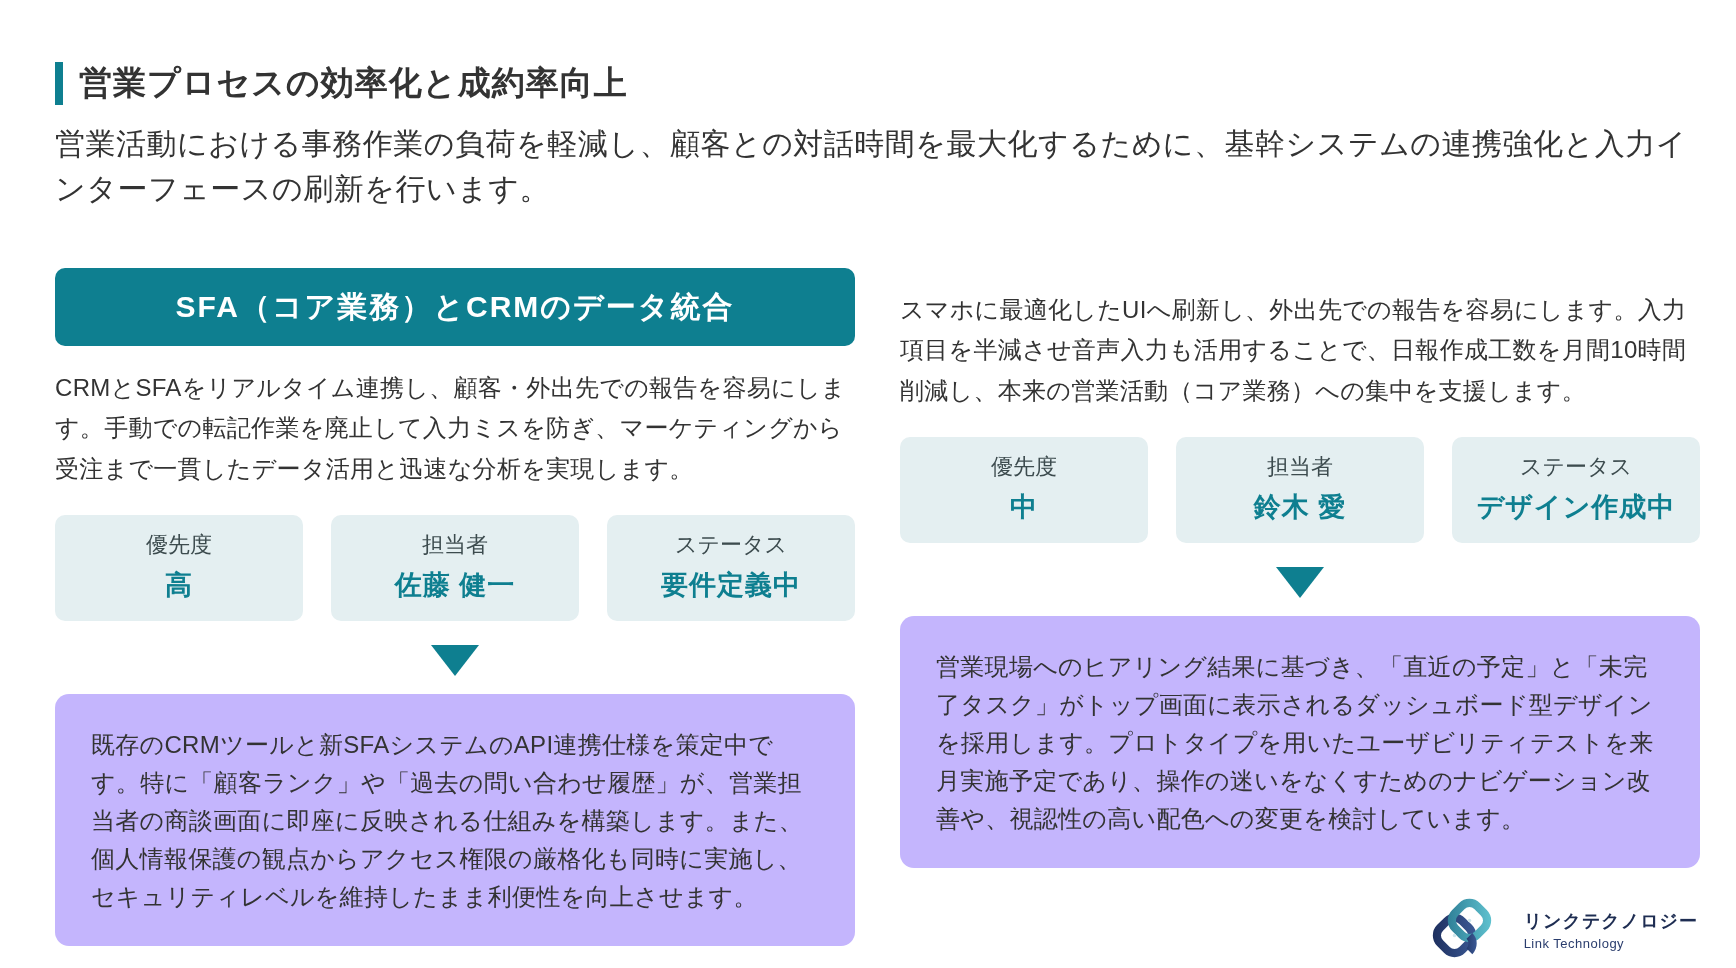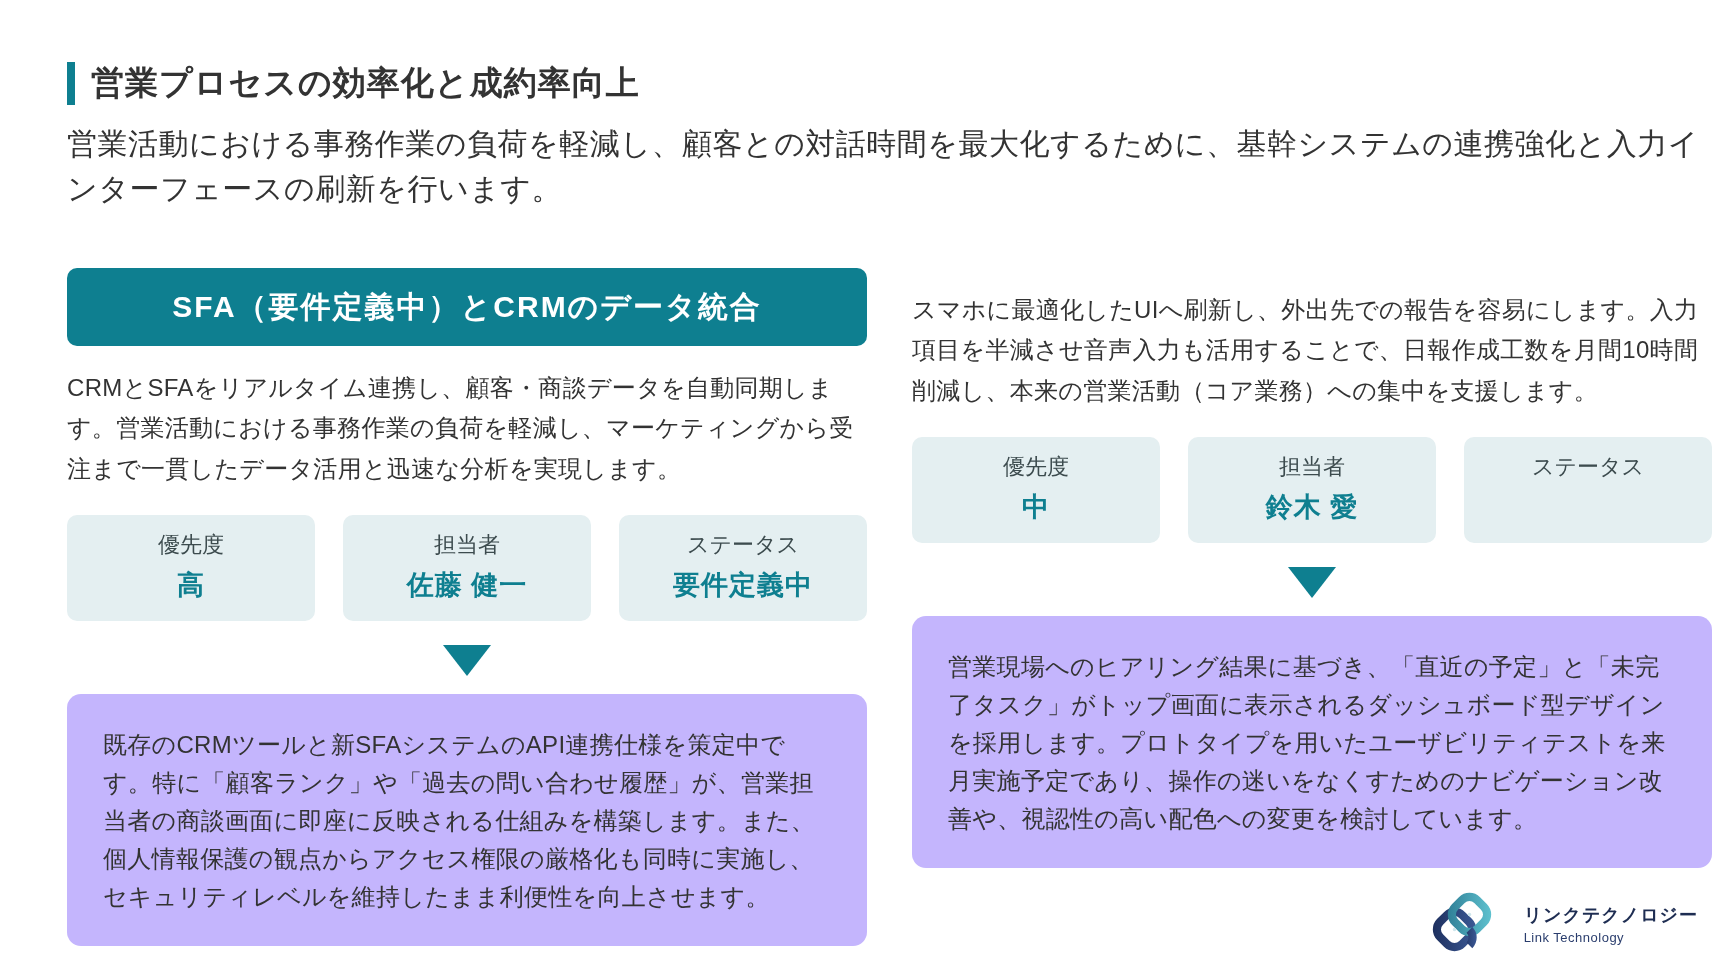--- a/index.html
+++ b/index.html
@@ -4,21 +4,21 @@
 <style>
   * { margin:0; padding:0; box-sizing:border-box; }
   html,body { width:1736px; height:968px; }
   body {
     position:relative;
     background:#ffffff;
     font-family:"Liberation Sans","DejaVu Sans",sans-serif;
     color:#333333;
     overflow:hidden;
   }
-  .slide { padding:62px 36px 0 55px; position:relative; height:100%;margin-left:12px; }
+  .slide { padding:62px 36px 0 55px; position:relative; height:100%; }
 
   
   .title-row { display:flex; align-items:stretch; margin-bottom:16px; }
   .title-accent { width:8px; background:#0e7f90; margin-right:16px; }
   .page-title { font-size:33px; font-weight:bold; color:#333; letter-spacing:1px; line-height:1.3; }
   .intro {
     font-size:30px; line-height:1.52; color:#333;
     max-width:1650px; margin-bottom:56px; letter-spacing:0.5px;
   }
 
@@ -49,42 +49,42 @@
     border-top:31px solid #0e7f90;
   }
 
   .detail-box {
     background:#c4b5fd; border-radius:14px;
     padding:32px 36px 30px; min-height:218px;
   }
   .detail-text { font-size:24px; line-height:1.58; color:#333; letter-spacing:0.3px; }
 
   
-  .logo { position:absolute; right:38px; bottom:6px; display:flex; align-items:center; gap:28px; }
+  .logo { position:absolute; right:38px; bottom:0; display:flex; align-items:center; gap:28px; }
   .logo-mark { width:68px; height:76px; }
   .logo-text { display:flex; flex-direction:column; justify-content:center; }
   .logo-ja { font-size:18px; font-weight:bold; color:#1e2d52; letter-spacing:1px; }
   .logo-en { font-size:13px; color:#2a3d6d; margin-top:3px; letter-spacing:0.5px; }
 </style>
 </head>
 <body>
 
 <div class="slide">
 
   <div class="title-row">
     <div class="title-accent"></div>
     <h1 class="page-title">営業プロセスの効率化と成約率向上</h1>
   </div>
   <p class="intro">営業活動における事務作業の負荷を軽減し、顧客との対話時間を最大化するために、基幹システムの連携強化と入力インターフェースの刷新を行います。</p>
 
   <div class="columns">
 
     <section class="col">
-      <div class="section-banner">SFA（要件定義中）とCRMのデータ統合</div>
-      <p class="section-desc">CRMとSFAをリアルタイム連携し、顧客・商談データを自動同期します。営業活動における事務作業の負荷を軽減し、マーケティングから受注まで一貫したデータ活用と迅速な分析を実現します。</p>
+      <div class="section-banner">SFA（コア業務）とCRMのデータ統合</div>
+      <p class="section-desc">CRMとSFAをリアルタイム連携し、顧客・外出先での報告を容易にします。手動での転記作業を廃止して入力ミスを防ぎ、マーケティングから受注まで一貫したデータ活用と迅速な分析を実現します。</p>
       <div class="meta-row">
         <div class="meta-box">
           <div class="meta-label">優先度</div>
           <div class="meta-value">高</div>
         </div>
         <div class="meta-box">
           <div class="meta-label">担当者</div>
           <div class="meta-value">佐藤 健一</div>
         </div>
         <div class="meta-box">
@@ -106,20 +106,21 @@
         <div class="meta-box">
           <div class="meta-label">優先度</div>
           <div class="meta-value">中</div>
         </div>
         <div class="meta-box">
           <div class="meta-label">担当者</div>
           <div class="meta-value">鈴木 愛</div>
         </div>
         <div class="meta-box">
           <div class="meta-label">ステータス</div>
+          <div class="meta-value">デザイン作成中</div>
         </div>
       </div>
       <div class="arrow-wrap">
         <div class="down-arrow"></div>
       </div>
       <div class="detail-box">
         <p class="detail-text">営業現場へのヒアリング結果に基づき、「直近の予定」と「未完了タスク」がトップ画面に表示されるダッシュボード型デザインを採用します。プロトタイプを用いたユーザビリティテストを来月実施予定であり、操作の迷いをなくすためのナビゲーション改善や、視認性の高い配色への変更を検討しています。</p>
       </div>
     </section>
 

